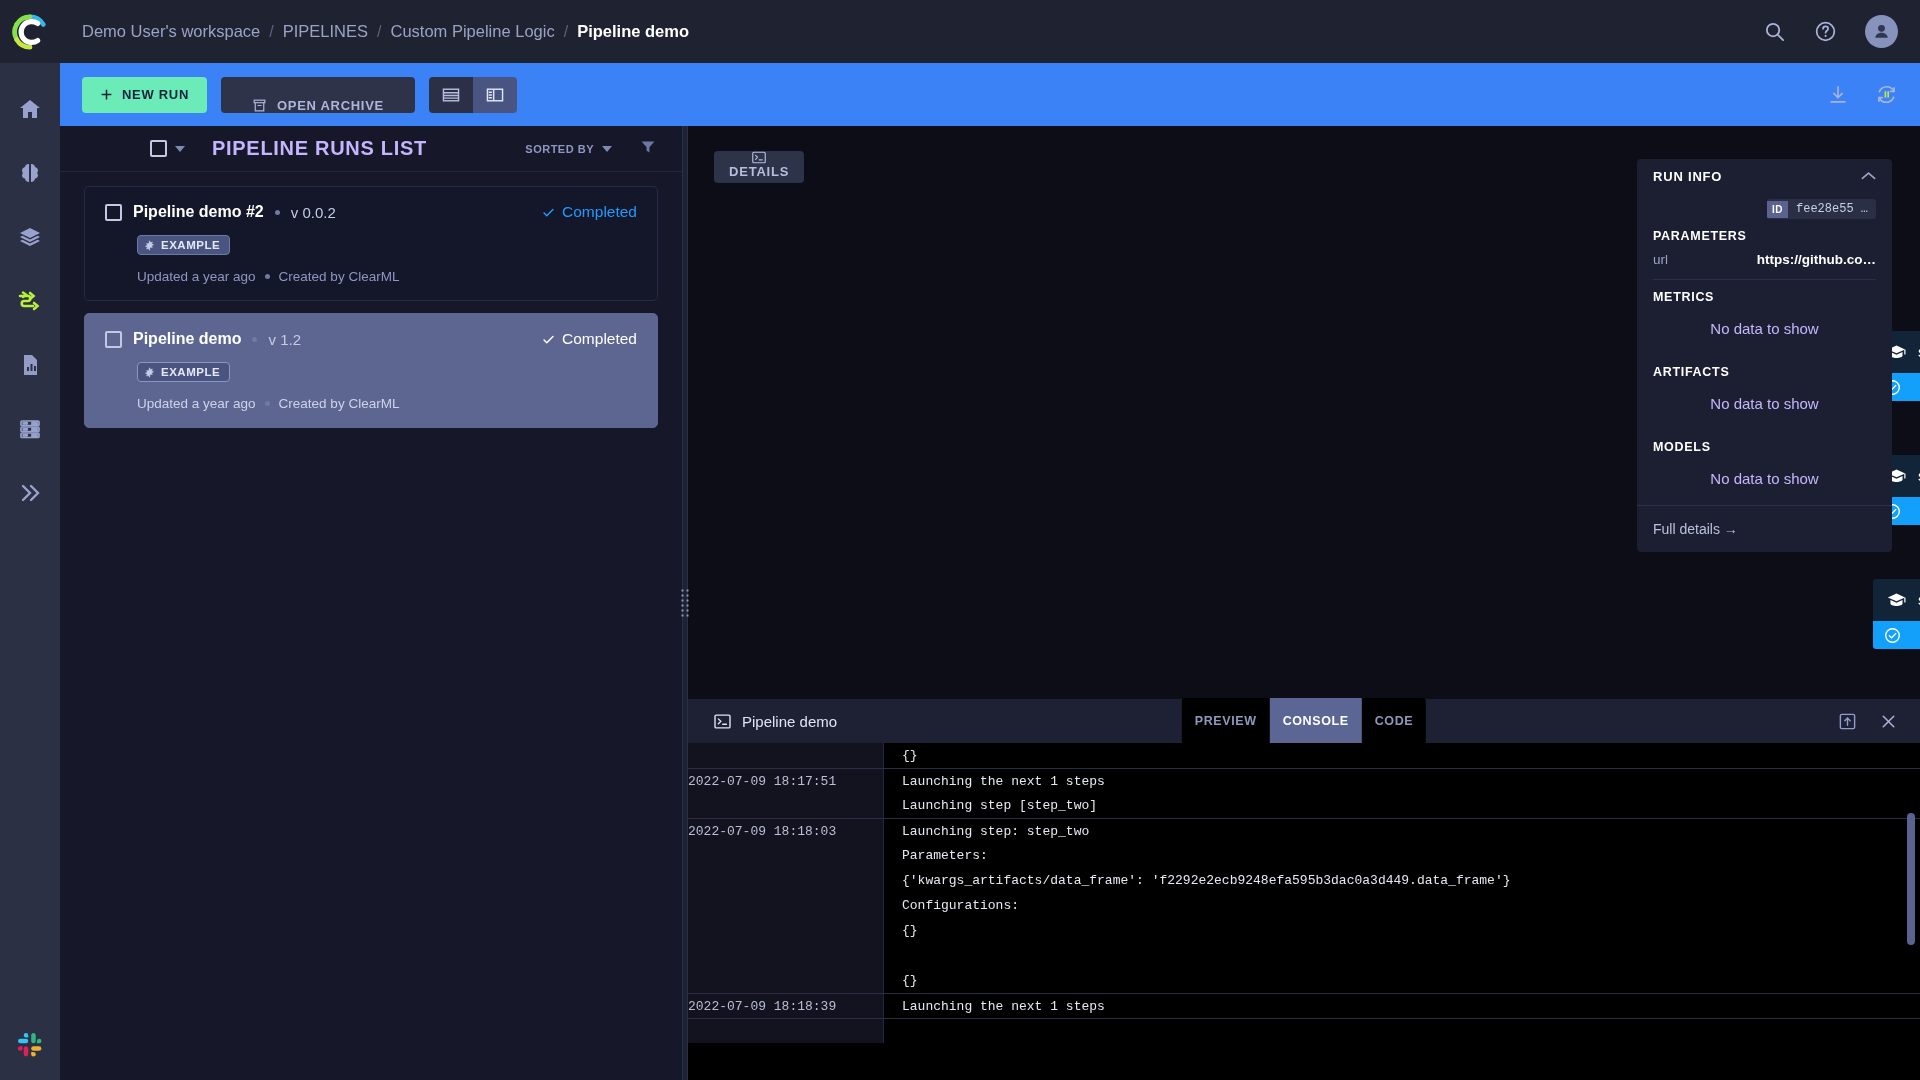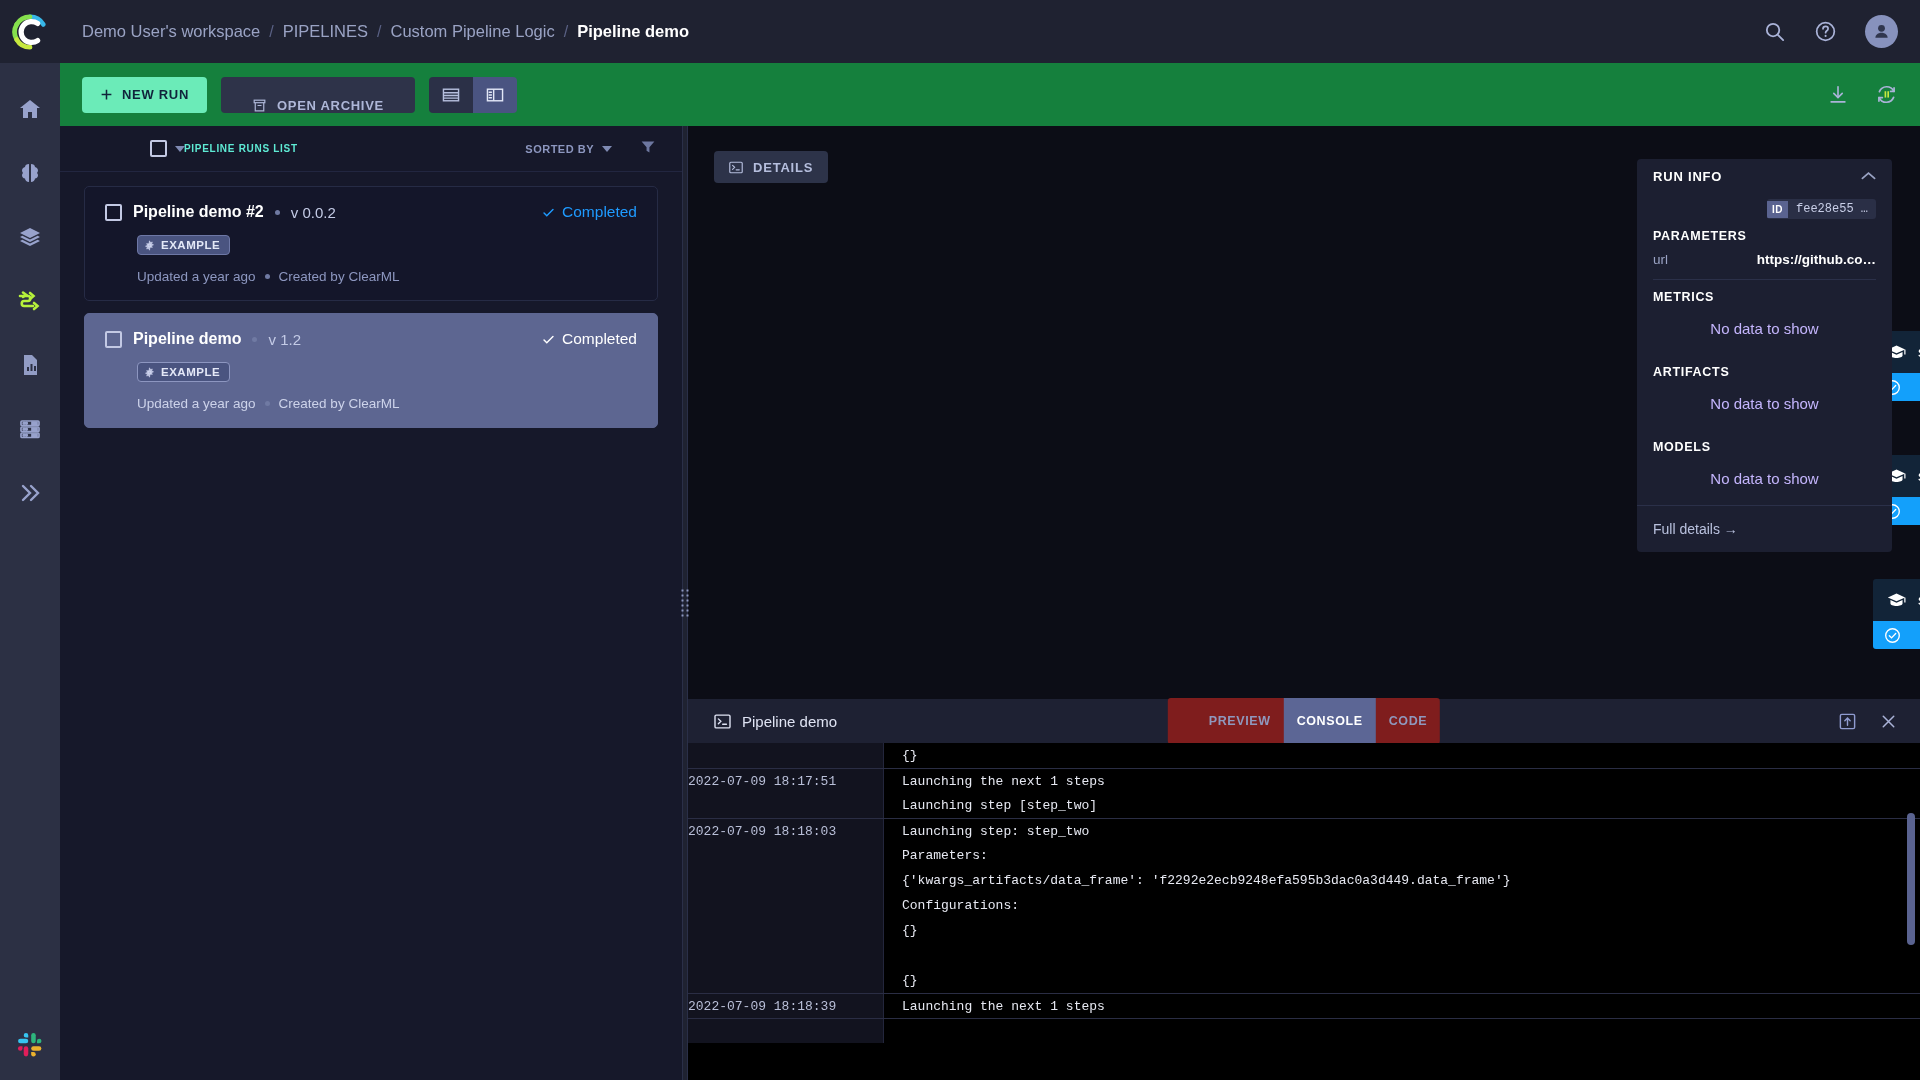--- a/index.html
+++ b/index.html
@@ -44,21 +44,21 @@
   .crumb-sep { color: #5a6184; font-size: 16px; }
   .topbar-right { margin-left: auto; display: flex; align-items: center; gap: 28px; }
   .ic { cursor: pointer; display: flex; }
   .avatar {
     width: 33px; height: 33px; border-radius: 50%; background: #8792bd;
     display: flex; align-items: center; justify-content: center; cursor: pointer;
   }
 
   
   .toolbar {
-    height: 63px; background: #15803d; display: flex; align-items: center;
+    height: 63px; background: #3b82f6; display: flex; align-items: center;
     padding: 0 22px 0 22px; flex: 0 0 63px; gap: 14px;
   }
   .btn-new {
     background: #6bebb8; color: #10243b; font-weight: bold; font-size: 13px;
     letter-spacing: .7px; height: 36px; border-radius: 4px; padding: 0 18px;
     display: flex; align-items: center; gap: 9px; cursor: pointer; border: none;
     font-family: "Liberation Sans", sans-serif;
   }
   .btn-arch {
     background: #2e3349; color: #aeb7d8; font-weight: bold; font-size: 13px;
@@ -82,21 +82,21 @@
   .runs-head {
     height: 46px; display: flex; align-items: center; padding: 0 26px 0 92px;
     border-bottom: 1px solid #222640; position: relative;
   }
   .runs-head .cbwrap { position: absolute; left: 90px; display: flex; align-items: center; gap: 8px; }
   .cb {
     width: 17px; height: 17px; border: 2px solid #c3c9e4; border-radius: 2px; cursor: pointer;
     background: transparent;
   }
   .caret-dn { width: 0; height: 0; border-left: 5px solid transparent; border-right: 5px solid transparent; border-top: 6px solid #7f8ab3; cursor: pointer; }
-  .runs-title { color: #5eead4; font-size: 10px; font-weight: bold; letter-spacing: .7px; margin-left: 32px; }
+  .runs-title { color: #c4b5fd; font-size: 20px; font-weight: bold; letter-spacing: .7px; margin-left: 60px; }
   .sortby { margin-left: auto; display: flex; align-items: center; gap: 8px; color: #8d97c0; font-size: 11px; font-weight: bold; letter-spacing: .5px; cursor: pointer; }
   .filter-ic { margin-left: 28px; cursor: pointer; }
 
   .runs-body { flex: 1; padding: 14px 24px 0 24px; overflow: hidden; }
   .run-card {
     border: 1px solid #262b45; border-radius: 5px; background: #14162a;
     padding: 16px 20px 16px 20px; margin-bottom: 12px; cursor: pointer; position: relative;
   }
   .run-card.selected { background: #5d6691; border-color: #5d6691; }
   .run-row1 { display: flex; align-items: center; gap: 11px; }
@@ -125,22 +125,22 @@
     display: grid; grid-template-columns: 2px 2px; gap: 3px 3px;
   }
   .grip i { width: 2px; height: 2px; background: #8d97c0; display: block; }
 
   
   .main { flex: 1; display: flex; flex-direction: column; min-width: 0; min-height: 0; background: #0c0d16; }
   .dag { flex: 1; position: relative; min-height: 0; overflow: hidden; }
   .details-btn {
     position: absolute; left: 26px; top: 25px;
     background: #2d3349; color: #b5bedd; font-size: 13px; font-weight: bold; letter-spacing: .8px;
-    height: 32px; border-radius: 4px; padding: 0 15px; display: flex; align-items: center; gap: 10px;
-    cursor: pointer; border: none; font-family: "Liberation Sans", sans-serif;
+    height: 32px; border-radius: 4px; padding: 0 15px; display: flex; align-items: center; 
+    cursor: pointer; border: none; font-family: "Liberation Sans", sans-serif; flex-direction: column;
   }
 
   .nodes { position: absolute; left: 1185px; top: 205px; }
   .node { width: 192px; border-radius: 3px; overflow: hidden; cursor: pointer; }
   .node-top { background: #122438; height: 42px; display: flex; align-items: center; gap: 12px; padding: 0 14px; }
   .node-name { color: #ffffff; font-size: 15.5px; }
   .node-bar { background: #13a0fb; height: 28px; display: flex; align-items: center; padding: 0 13px 0 11px; }
   .connector { width: 192px; height: 54px; position: relative; }
 
   
@@ -166,21 +166,21 @@
 
   
   .console { flex: 0 0 381px; display: flex; flex-direction: column; min-height: 0; background: #000000; }
   .con-head {
     height: 44px; background: #1e2133; display: flex; align-items: center; padding: 0 22px 0 26px;
     flex: 0 0 44px; position: relative;
   }
   .con-title { display: flex; align-items: center; gap: 11px; color: #dfe3f3; font-size: 15px; }
   .con-tabs {
     position: absolute; left: 50%; transform: translateX(-50%);
-    display: flex; background: #7f1d1d; border-radius: 3px; overflow: hidden; height: 46px; padding-left: 28px;
+    display: flex; background: #000000; border-radius: 3px; overflow: hidden; height: 46px;
   }
   .con-tab { padding: 0 13px; display: flex; align-items: center; font-size: 12.5px; font-weight: bold; letter-spacing: .6px; color: #8f98bd; cursor: pointer; }
   .con-tab.on { background: #5c6severe; }
   .con-tab.on { background: #5c6695; color: #ffffff; }
   .con-actions { margin-left: auto; display: flex; align-items: center; gap: 22px; }
   .con-body { flex: 1; overflow: hidden; position: relative; background: #000000; }
   .logrow { display: flex; align-items: stretch; min-height: 25px; font-family: "Liberation Mono", monospace; font-size: 13px; }
   .logrow .ts {
     width: 196px; flex: 0 0 196px; background: #12131f; color: #b9bfd8;
     display: flex; align-items: center; border-right: 1px solid #23263c;

